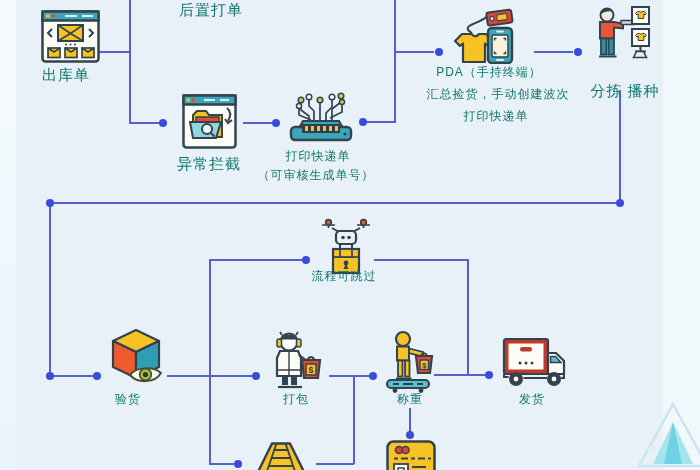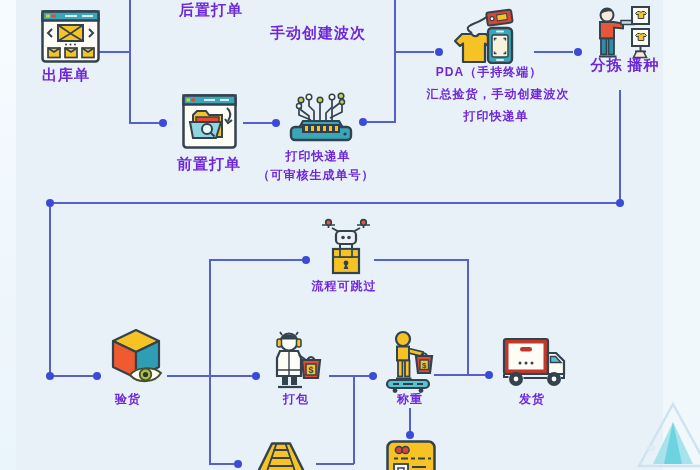--- a/index.html
+++ b/index.html
@@ -10,21 +10,21 @@
   }
   .edge-left{position:absolute;left:0;top:0;width:16px;height:470px;
     background:linear-gradient(180deg,#f6fbfe,#eaf4fb);}
   .edge-right{position:absolute;left:663px;top:0;width:37px;height:470px;
     background:#f1f8fc;}
   .hl,.vl{position:absolute;background:#5560c8;}
   .hl{height:2px;}
   .vl{width:2px;}
   .dot{position:absolute;width:8px;height:8px;border-radius:50%;
     background:#3a4bd8;transform:translate(-50%,-50%);}
-  .lbl{position:absolute;color:#6d28d9;font-size:15px;font-weight:700;
+  .lbl{position:absolute;color:#0f766e;font-size:15px;font-weight:400;
     white-space:nowrap;transform:translateX(-50%);letter-spacing:1px;}
   .lbl.small{font-size:12px;}
   .icon{position:absolute;}
   svg text{font-family:"Liberation Sans","DejaVu Sans",sans-serif;}
 </style>
 </head>
 <body>
 
 <div id="stage">
 
@@ -94,38 +94,37 @@
     <g stroke="#33424f" stroke-width="1.7">
       <rect x="7" y="38" width="12" height="9.5" fill="#f7c324"></rect>
       <rect x="24" y="38" width="12" height="9.5" fill="#f7c324"></rect>
       <rect x="41" y="38" width="12" height="9.5" fill="#f7c324"></rect>
       <path d="M7 38 l6 4 6 -4 M24 38 l6 4 6 -4 M41 38 l6 4 6 -4" fill="none"></path>
     </g>
   </svg>
   <div class="lbl" style="left:66px;top:66px">出库单</div>
 
   <div class="lbl" style="left:211px;top:1px">后置打单</div>
-  <div class="lbl" style="left:318px;top:24px">手动创建波次</div>
 
   <svg class="icon" style="left:182px;top:94px" width="56" height="58" viewBox="0 0 56 58">
     <rect x="1.5" y="1.5" width="52" height="52" rx="3" fill="#fdfcf5" stroke="#33424f" stroke-width="2.5"></rect>
     <rect x="1.5" y="1.5" width="52" height="9" fill="#3aa7b8" stroke="#33424f" stroke-width="2.5"></rect>
     <rect x="4.5" y="4.5" width="3.5" height="3" fill="#f7c324"></rect>
     <rect x="9.5" y="4.5" width="3.5" height="3" fill="#e8492f"></rect>
     <rect x="22" y="5" width="11" height="2" fill="#d8eef2"></rect>
     <rect x="38" y="5" width="9" height="2" fill="#d8eef2"></rect>
     <path d="M11 21 l4 -4 h9 l3 4 h13 v22 H11 z" fill="#f7c324" stroke="#33424f" stroke-width="2"></path>
     <rect x="14" y="23" width="23" height="6" fill="#e8492f" stroke="#33424f" stroke-width="1.5"></rect>
     <path d="M8 28 h31 l-5 16 H11 z" fill="#8fd6e0" stroke="#33424f" stroke-width="2"></path>
     <circle cx="25" cy="35" r="5" fill="#eafafc" stroke="#33424f" stroke-width="2"></circle>
     <path d="M28.5 38.5 l4 4" stroke="#33424f" stroke-width="2"></path>
     <path d="M45 14 q6 5 1 13" fill="none" stroke="#33424f" stroke-width="2"></path>
     <path d="M43 25 l3 4 4 -3" fill="none" stroke="#33424f" stroke-width="2"></path>
   </svg>
-  <div class="lbl" style="left:209px;top:155px">前置打单</div>
+  <div class="lbl" style="left:209px;top:155px">异常拦截</div>
 
   <svg class="icon" style="left:287px;top:90px" width="68" height="52" viewBox="0 0 68 52">
     <g stroke="#33424f" stroke-width="1.7" fill="none">
       <path d="M22 36 v-10 l-8 -6 v-9"></path>
       <path d="M27 36 v-15 l-5 -5 v-8"></path>
       <path d="M33 36 v-24"></path>
       <path d="M39 36 v-13 l6 -6 v-9"></path>
       <path d="M45 36 v-17 l9 -7 v-5"></path>
       <path d="M24 30 l-12 -5 v-7"></path>
       <path d="M43 28 l12 -6 v-8"></path>
@@ -185,41 +184,41 @@
       <rect x="38" y="3" width="17" height="17" fill="#fdfcf5"></rect>
       <rect x="38" y="25" width="17" height="17" fill="#fdfcf5"></rect>
     </g>
     <g fill="#f7c324" stroke="#33424f" stroke-width="1">
       <path d="M43.5 7.5 l-2 2 1.5 1.5 1.2 -1 v4.5 h5.6 v-4.5 l1.2 1 1.5 -1.5 -2 -2 h-2.2 q-1.4 1.6 -2.6 0 z"></path>
       <path d="M43.5 29.5 l-2 2 1.5 1.5 1.2 -1 v4.5 h5.6 v-4.5 l1.2 1 1.5 -1.5 -2 -2 h-2.2 q-1.4 1.6 -2.6 0 z"></path>
     </g>
     <path d="M46.5 42 v5 M41 47.5 h11" stroke="#33424f" stroke-width="2"></path>
     <path d="M42.5 47.5 l-3 6 h13 l-3 -6 z" fill="#f8e8d8" stroke="#33424f" stroke-width="1.6"></path>
   </svg>
-  <div class="lbl" style="left:625px;top:56px">分拣 播种</div>
+  <div class="lbl" style="left:625px;top:82px">分拣 播种</div>
 
   <svg class="icon" style="left:320px;top:218px" width="52" height="62" viewBox="0 0 52 62">
     <path d="M12 10 L21 15 M40 10 L31 15" stroke="#33424f" stroke-width="2"></path>
     <g stroke="#33424f" stroke-width="1.7">
       <path d="M2 7 h13 M8.5 7 v3"></path>
       <path d="M37 7 h13 M43.5 7 v3"></path>
       <circle cx="8.5" cy="4.5" r="2.8" fill="#e8563a"></circle>
       <circle cx="43.5" cy="4.5" r="2.8" fill="#e8563a"></circle>
     </g>
     <rect x="16" y="13" width="20" height="13" rx="4" fill="#eef1f3" stroke="#33424f" stroke-width="2.2"></rect>
     <circle cx="23" cy="19.5" r="1.8" fill="#33424f"></circle>
     <circle cx="29" cy="19.5" r="1.8" fill="#33424f"></circle>
     <path d="M20 26 v5 M32 26 v5 M17 31 h18" fill="none" stroke="#33424f" stroke-width="2"></path>
     <rect x="13" y="31" width="26" height="24" fill="#f7c324" stroke="#33424f" stroke-width="2.2"></rect>
     <path d="M13 39 h26" stroke="#33424f" stroke-width="1.7"></path>
     <rect x="20" y="31" width="12" height="8" fill="#f7c324" stroke="#33424f" stroke-width="1.7"></rect>
     <circle cx="26" cy="45" r="2.4" fill="#33424f"></circle>
     <path d="M26 45 l-2.4 6 h4.8 z" fill="#33424f"></path>
   </svg>
-  <div class="lbl small" style="left:344px;top:278px">流程可跳过</div>
+  <div class="lbl small" style="left:344px;top:268px">流程可跳过</div>
 
   <svg class="icon" style="left:106px;top:328px" width="60" height="60" viewBox="0 0 60 60">
     <g stroke="#33424f" stroke-width="2.2" stroke-linejoin="round">
       <polygon points="30,2 53,13 30,24 7,13" fill="#f7c324"></polygon>
       <polygon points="7,13 30,24 30,50 7,39" fill="#ef5a2e"></polygon>
       <polygon points="53,13 30,24 30,50 53,39" fill="#2f9db4"></polygon>
     </g>
     <path d="M24 47 C30 39 47 38 55 45 C49 55 32 56 24 47 Z" fill="#fdfcf5" stroke="#47502e" stroke-width="2"></path>
     <circle cx="39.5" cy="46.5" r="5.8" fill="#a9bf3f" stroke="#47502e" stroke-width="1.8"></circle>
     <circle cx="39.5" cy="46.5" r="2.6" fill="#2e3a1f"></circle>

